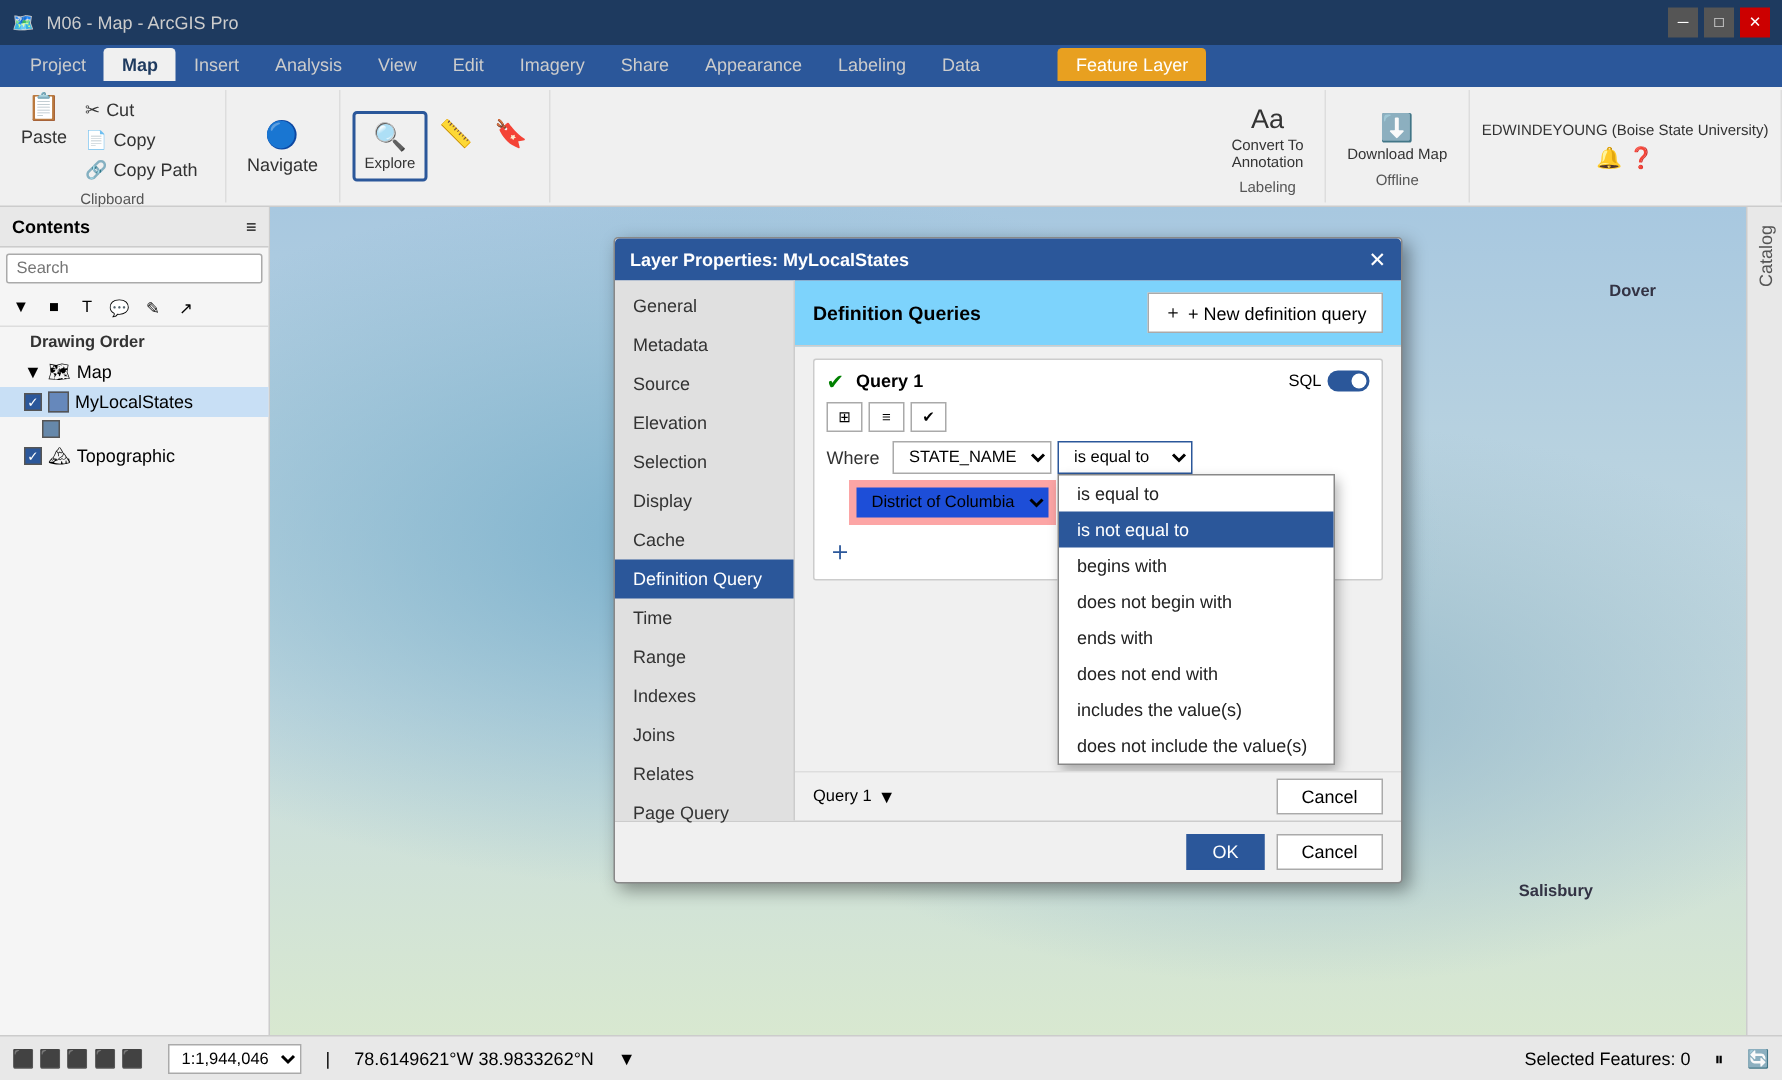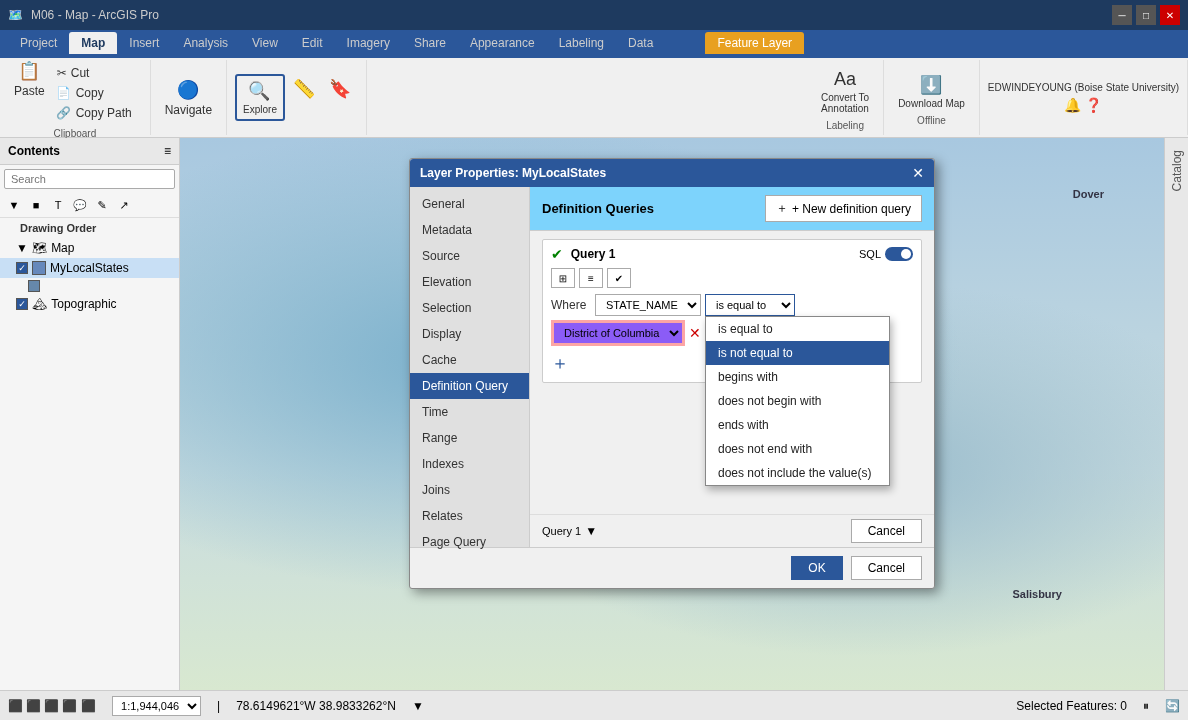--- a/index.html
+++ b/index.html
@@ -277,25 +277,26 @@
       min-width: 90px;
     }
     .op-select {
       border: 1px solid #2b579a;
       background: white;
       padding: 3px 6px;
       font-size: 11px;
       min-width: 90px;
     }
     .value-select {
-      border: 3px solid #fca5a5;
-      background: #8b5cf6;
+      border: 5px solid #fca5a5;
+      background: #1d4ed8;
       padding: 3px 6px;
       font-size: 11px;
       min-width: 110px;
+      margin-left: 15px;
     }
     .remove-btn { background: none; border: none; color: #c00; cursor: pointer; font-size: 14px; }
     .add-clause-btn {
       color: #2b579a;
       background: none;
       border: none;
       cursor: pointer;
       font-size: 18px;
       line-height: 1;
     }
@@ -575,20 +576,21 @@
                       <option>is equal to</option>
                     </select>
                     
                     <div class="dropdown-menu" style="top:22px;left:0;min-width:185px;">
                       <div class="dropdown-item">is equal to</div>
                       <div class="dropdown-item selected">is not equal to</div>
                       <div class="dropdown-item">begins with</div>
                       <div class="dropdown-item">does not begin with</div>
                       <div class="dropdown-item">ends with</div>
                       <div class="dropdown-item">does not end with</div>
+                      <div class="dropdown-item">includes the value(s)</div>
                       <div class="dropdown-item">does not include the value(s)</div>
 
                     </div>
                   </div>
                   <select class="value-select">
                     <option>District of Columbia</option>
                   </select>
                   <button class="remove-btn">✕</button>
                 </div>
                 <div style="padding: 4px 0;">

